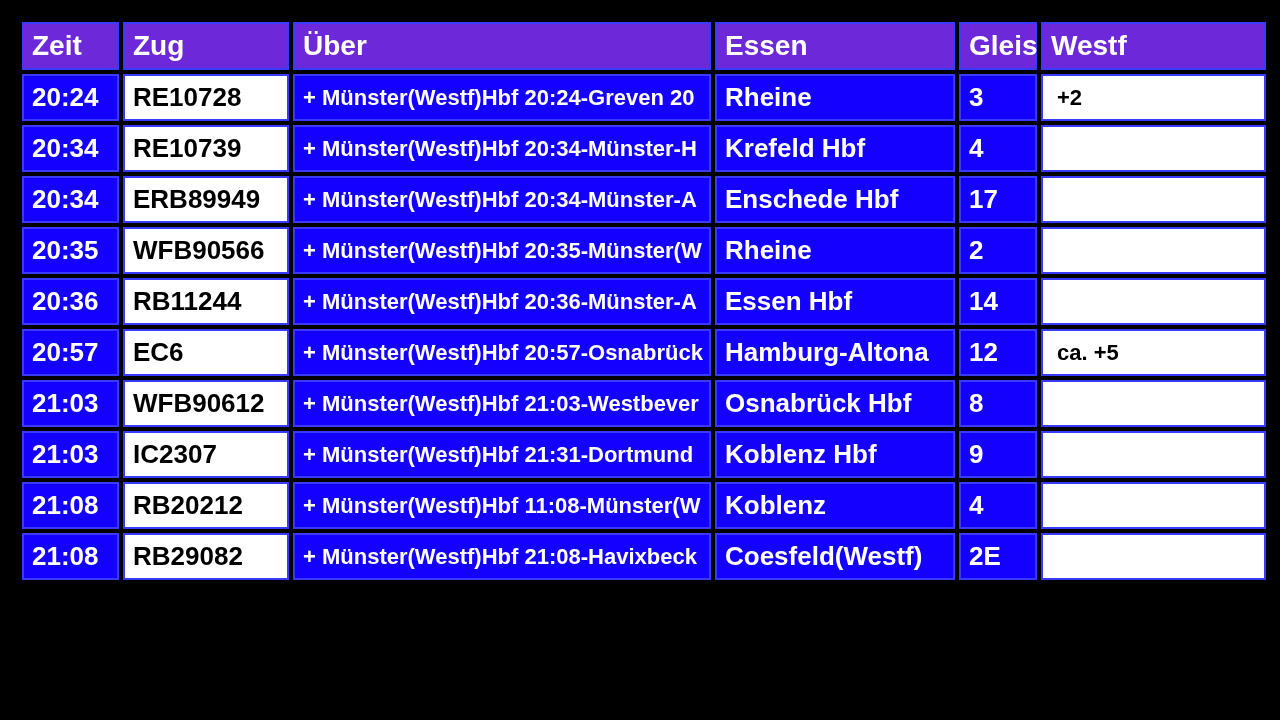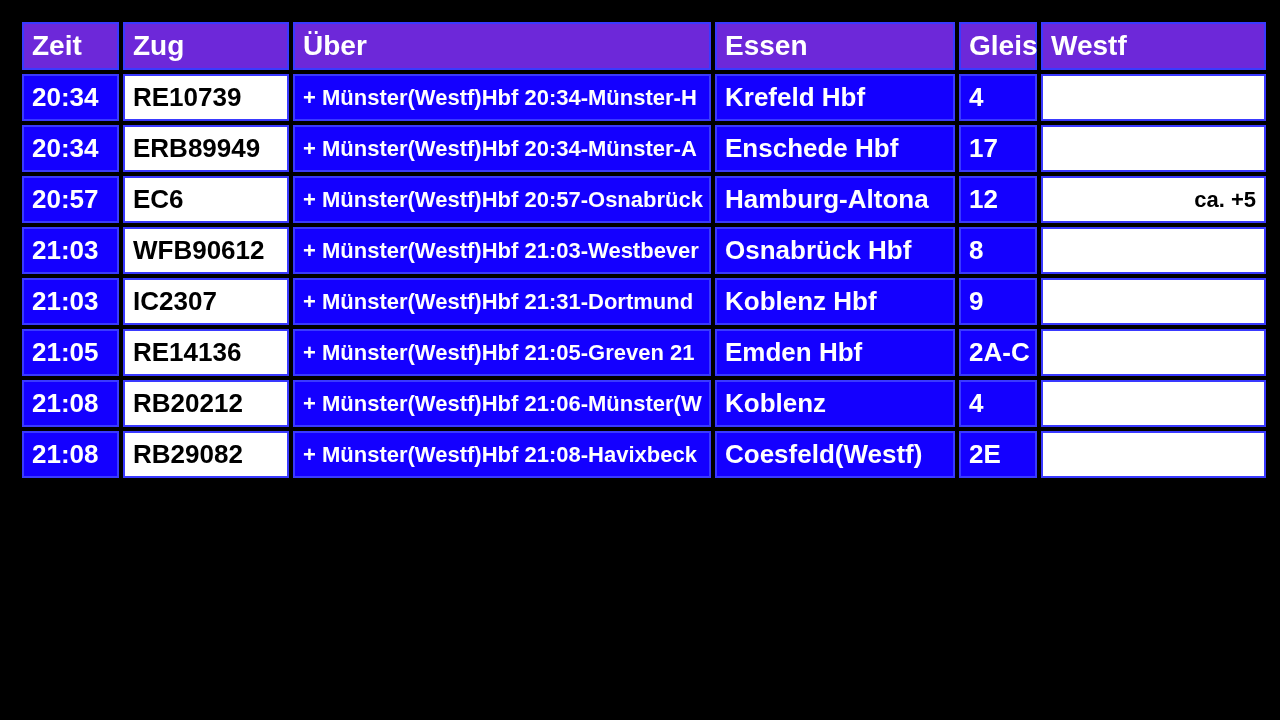--- a/index.html
+++ b/index.html
@@ -47,21 +47,21 @@
     white-space: nowrap;
     overflow: hidden;
     vertical-align: middle;
   }
   td.ziel { white-space: normal; line-height: 1.1; }
   td.zug, td.info {
     background: #fff;
     color: #000;
   }
   td.info {
-    text-align: right;
+    text-align: left;
     font-size: 22px;
     padding-left: 14px;
   }
   td.info.left { text-align: left; }
   td.ueber {
     font-size: 22px;
     font-weight: 700;
   }
 </style>
 </head>
@@ -82,33 +82,57 @@
         <th>Zeit</th>
         <th>Zug</th>
         <th>Über</th>
         <th>Essen</th>
         <th>Gleis</th>
         <th>Westf</th>
       </tr>
     </thead>
     <tbody id="rows">
         <tr>
+          <td class="zeit">20:24</td>
+          <td class="zug">RE10728</td>
+          <td class="ueber">+ Münster(Westf)Hbf 20:24-Greven 20</td>
+          <td class="ziel">Rheine</td>
+          <td class="gleis">3</td>
+          <td class="info left">+2</td>
+        </tr>
+        <tr>
           <td class="zeit">20:34</td>
           <td class="zug">RE10739</td>
           <td class="ueber">+ Münster(Westf)Hbf 20:34-Münster-H</td>
           <td class="ziel">Krefeld Hbf</td>
           <td class="gleis">4</td>
           <td class="info"></td>
         </tr>
         <tr>
           <td class="zeit">20:34</td>
           <td class="zug">ERB89949</td>
           <td class="ueber">+ Münster(Westf)Hbf 20:34-Münster-A</td>
           <td class="ziel">Enschede Hbf</td>
           <td class="gleis">17</td>
+          <td class="info"></td>
+        </tr>
+        <tr>
+          <td class="zeit">20:35</td>
+          <td class="zug">WFB90566</td>
+          <td class="ueber">+ Münster(Westf)Hbf 20:35-Münster(W</td>
+          <td class="ziel">Rheine</td>
+          <td class="gleis">2</td>
+          <td class="info"></td>
+        </tr>
+        <tr>
+          <td class="zeit">20:36</td>
+          <td class="zug">RB11244</td>
+          <td class="ueber">+ Münster(Westf)Hbf 20:36-Münster-A</td>
+          <td class="ziel">Essen Hbf</td>
+          <td class="gleis">14</td>
           <td class="info"></td>
         </tr>
         <tr>
           <td class="zeit">20:57</td>
           <td class="zug">EC6</td>
           <td class="ueber">+ Münster(Westf)Hbf 20:57-Osnabrück</td>
           <td class="ziel">Hamburg-Altona</td>
           <td class="gleis">12</td>
           <td class="info">ca. +5</td>
         </tr>
@@ -122,31 +146,23 @@
         </tr>
         <tr>
           <td class="zeit">21:03</td>
           <td class="zug">IC2307</td>
           <td class="ueber">+ Münster(Westf)Hbf 21:31-Dortmund</td>
           <td class="ziel">Koblenz Hbf</td>
           <td class="gleis">9</td>
           <td class="info"></td>
         </tr>
         <tr>
-          <td class="zeit">21:05</td>
-          <td class="zug">RE14136</td>
-          <td class="ueber">+ Münster(Westf)Hbf 21:05-Greven 21</td>
-          <td class="ziel">Emden Hbf</td>
-          <td class="gleis">2A-C</td>
-          <td class="info"></td>
-        </tr>
-        <tr>
           <td class="zeit">21:08</td>
           <td class="zug">RB20212</td>
-          <td class="ueber">+ Münster(Westf)Hbf 21:06-Münster(W</td>
+          <td class="ueber">+ Münster(Westf)Hbf 11:08-Münster(W</td>
           <td class="ziel">Koblenz</td>
           <td class="gleis">4</td>
           <td class="info"></td>
         </tr>
         <tr>
           <td class="zeit">21:08</td>
           <td class="zug">RB29082</td>
           <td class="ueber">+ Münster(Westf)Hbf 21:08-Havixbeck</td>
           <td class="ziel">Coesfeld(Westf)</td>
           <td class="gleis">2E</td>

